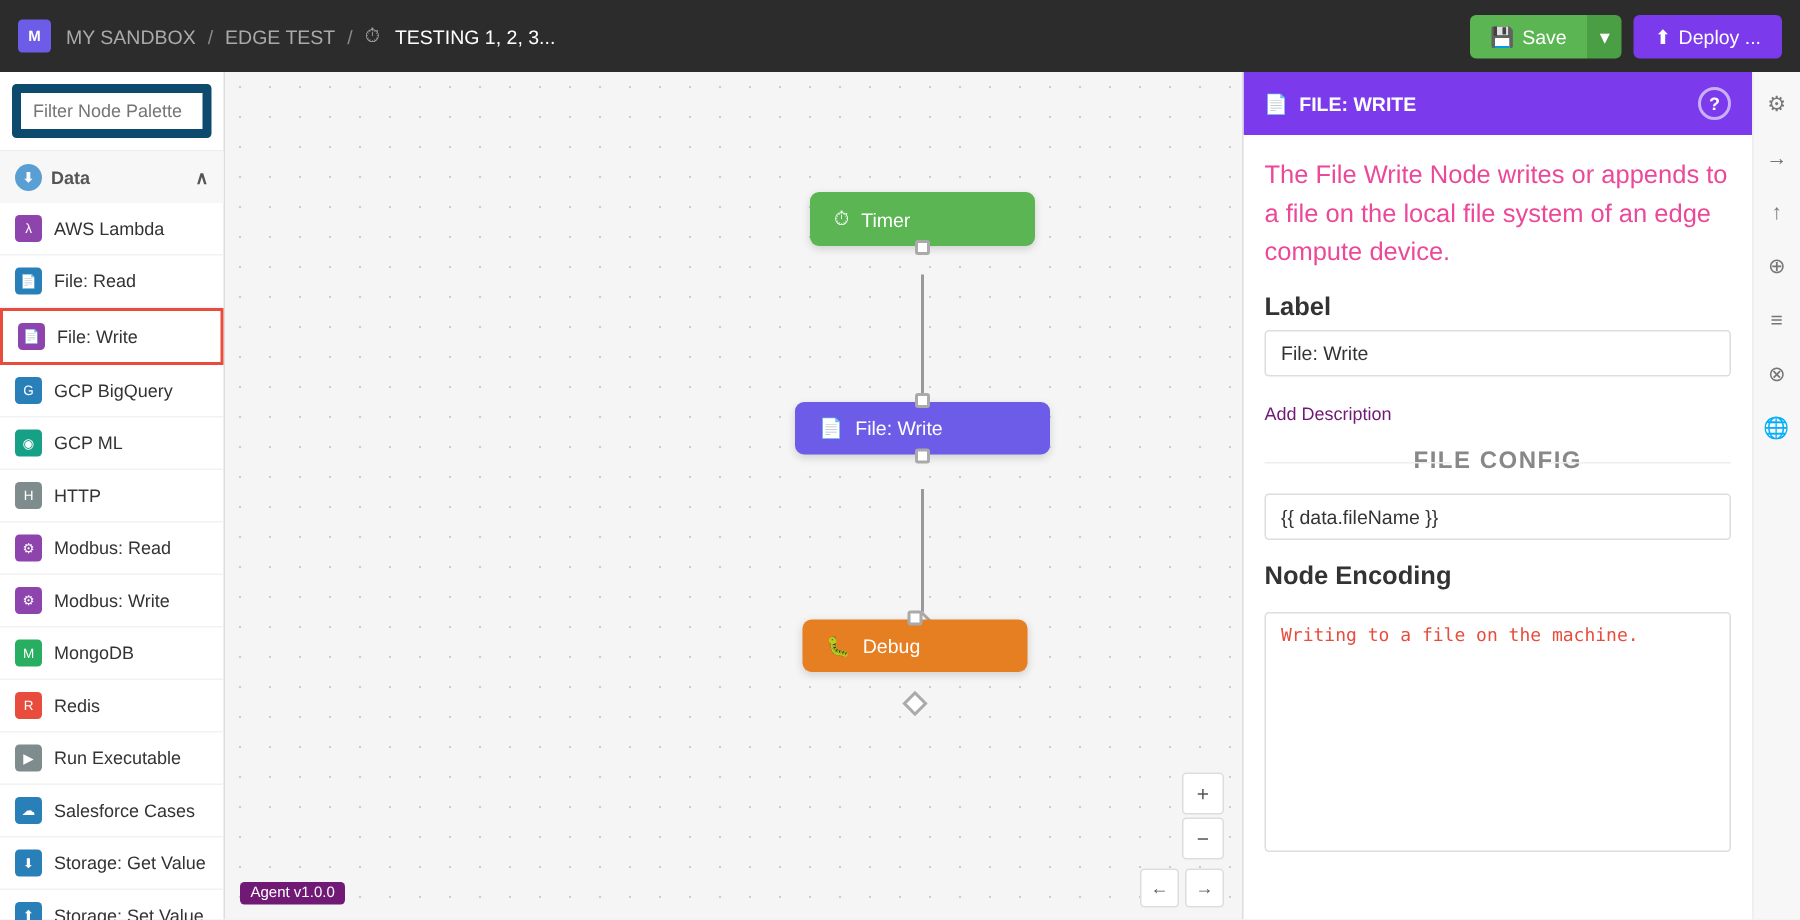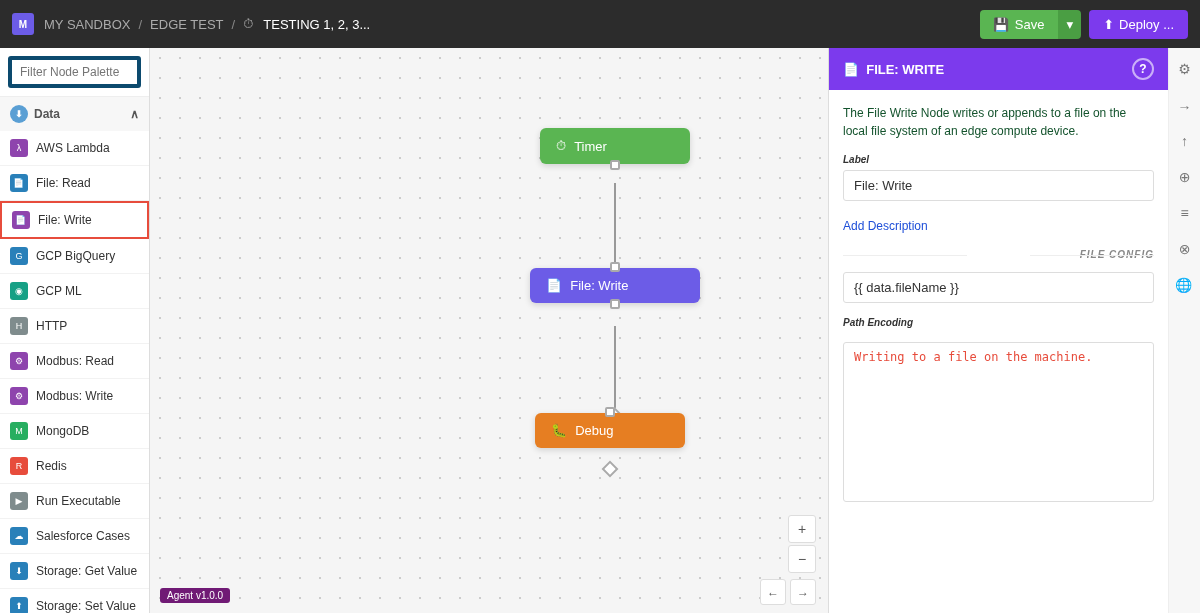--- a/index.html
+++ b/index.html
@@ -68,21 +68,21 @@
       display: flex;
       flex-direction: column;
       overflow: hidden;
     }
     #sidebar-search {
       padding: 8px;
       border-bottom: 1px solid #eee;
     }
     #sidebar-search input {
       width: 100%;
-      border: 4px solid #0c4a6e;
+      border: 6px solid #0c4a6e;
       border-radius: 3px;
       padding: 5px 8px;
       font-size: 12px;
       outline: none;
     }
     #sidebar-list { overflow-y: auto; flex: 1; }
     .sidebar-section-header {
       display: flex; align-items: center; justify-content: space-between;
       padding: 8px 10px;
       font-size: 12px;
@@ -232,41 +232,40 @@
       background: #7c3aed;
       color: #fff;
       padding: 10px 14px;
       display: flex; align-items: center; justify-content: space-between;
       font-size: 13px;
       font-weight: 600;
     }
     #right-panel-header .header-left { display: flex; align-items: center; gap: 7px; }
     #right-panel-body { flex: 1; overflow-y: auto; padding: 14px; }
 
-    .field-desc { font-size: 12px; color: #14532d; margin-bottom: 14px; line-height: 1.5; }
-    .field-label { font-size: 10px; font-weight: 600; color: #333; margin-bottom: 5px; font-style: italic; }
+    .field-desc { font-size: 17px; color: #ec4899; margin-bottom: 14px; line-height: 1.5; }
+    .field-label { font-size: 17px; font-weight: 600; color: #333; margin-bottom: 5px; }
     .field-input {
       width: 100%;
       border: 1px solid #ddd;
       border-radius: 3px;
       padding: 7px 10px;
       font-size: 13px;
       outline: none;
       color: #333;
     }
-    .add-desc-link { color: #1d4ed8; font-size: 12px; cursor: pointer; margin-top: 4px; display: inline-block; }
+    .add-desc-link { color: #701a75; font-size: 12px; cursor: pointer; margin-top: 4px; display: inline-block; }
     .section-divider {
-      text-align: right;
-      font-size: 10px;
+      text-align: center;
+      font-size: 16px;
       font-weight: 700;
       color: #888;
       letter-spacing: 1px;
       margin: 16px 0 12px;
       position: relative;
-      font-style: italic;
     }
     .section-divider::before, .section-divider::after {
       content: '';
       position: absolute;
       top: 50%;
       width: 40%;
       height: 1px;
       background: #eee;
     }
     .section-divider::before { left: 0; }
@@ -494,21 +493,21 @@
       <a class="add-desc-link">Add Description</a>
 
       <div class="section-divider">FILE CONFIG</div>
 
 
       <div class="field-group">
         <input class="field-input" type="text" value="{{ data.fileName }}" style="">
       </div>
 
       <div class="field-group">
-        <div class="field-label">Path Encoding</div>
+        <div class="field-label">Node Encoding</div>
       </div>
 
       <div class="field-group">
         <textarea class="field-textarea" style="">Writing to a file on the machine.</textarea>
         
       </div>
 
       
       
 

